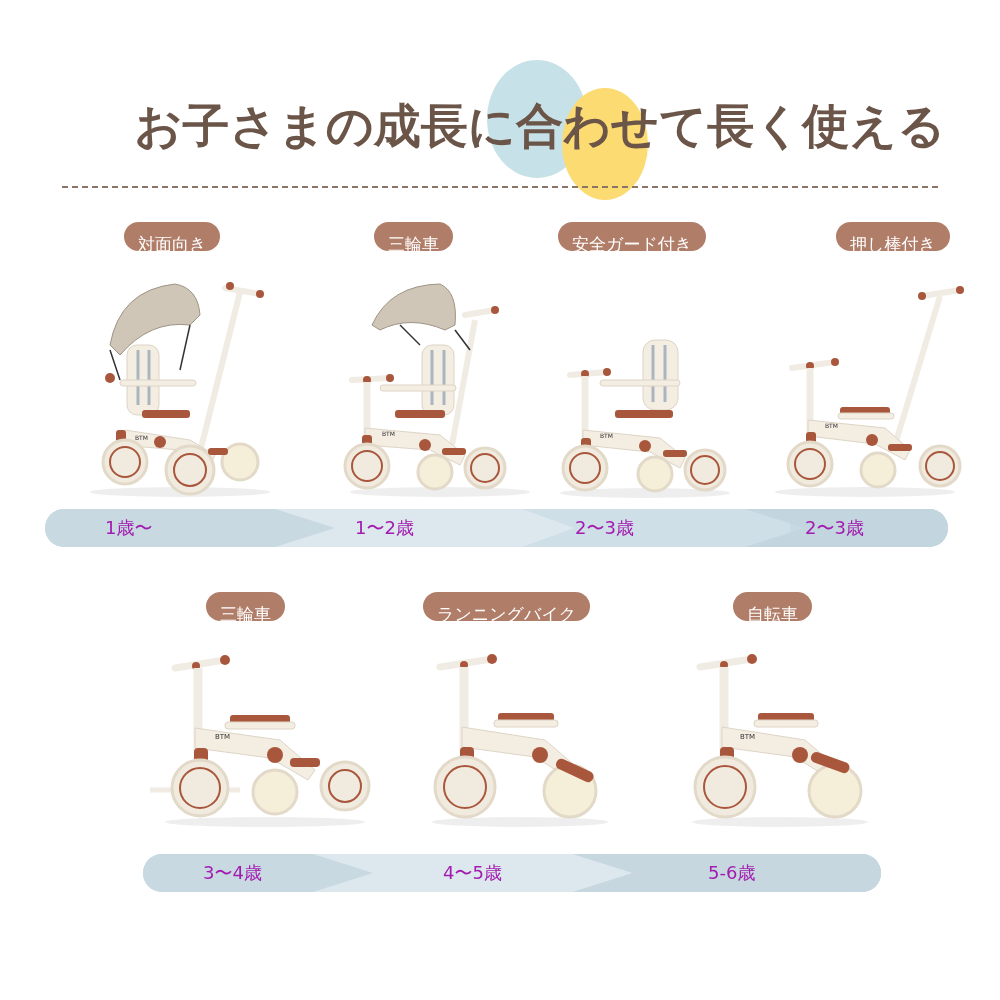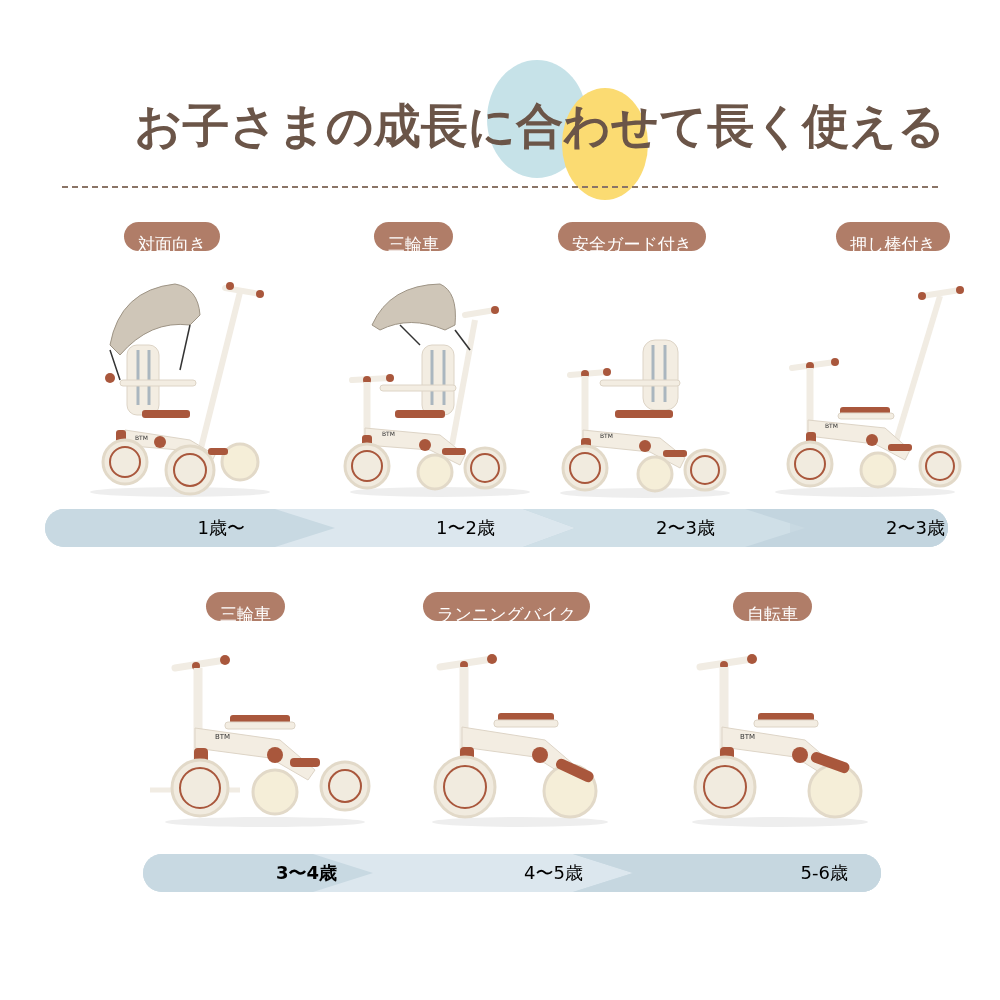--- a/index.html
+++ b/index.html
@@ -25,21 +25,21 @@
     color: #ffffff; font-size: 17px; line-height: 29px; text-align: center;
     white-space: nowrap; padding: 8px 14px;
   }
 
   .age-bar {
     position: absolute; height: 38px; border-radius: 19px; overflow: hidden;
     background: #c9dae3;
   }
   .age-label {
     position: absolute; top: 0; height: 33px; line-height: 38px; font-size: 18px;
-    color: #000000; text-align: right; white-space: nowrap; z-index: 3;
+    color: #a21caf; text-align: left; white-space: nowrap; z-index: 3;
   }
 
   .bike { position: absolute; }
 </style>
 </head>
 <body>
 
 <div class="blob blob-blue"></div>
 <div class="blob blob-yellow"></div>
 <h1 class="headline">お子さまの成長に合わせて長く使える</h1>
@@ -234,16 +234,16 @@
   <circle cx="120" cy="110" r="8" fill="#a9573c"></circle>
   <rect x="130" y="112" width="40" height="11" rx="5" fill="#a9573c" transform="rotate(20 150 118)"></rect>
 </svg>
 
 <div class="age-bar" style="left:143px; top:854px; width:738px;">
   <svg style="position:absolute;left:0;top:0;" width="738" height="38" viewBox="0 0 738 38">
     <rect x="0" y="0" width="738" height="38" fill="#c8d9e2"></rect>
     <polygon points="170,0 430,0 490,19 430,38 170,38 230,19" fill="#dce7ee"></polygon>
     <polygon points="430,0 738,0 738,38 430,38 490,19" fill="#c6d7e0"></polygon>
   </svg>
-  <div class="age-label" style="left:54px; width:140px;font-weight:bold;">3〜4歳</div>
+  <div class="age-label" style="left:60px; width:140px;">3〜4歳</div>
   <div class="age-label" style="left:300px; width:140px;">4〜5歳</div>
   <div class="age-label" style="left:565px; width:140px;">5-6歳</div>
 </div>
 
 </body></html>

